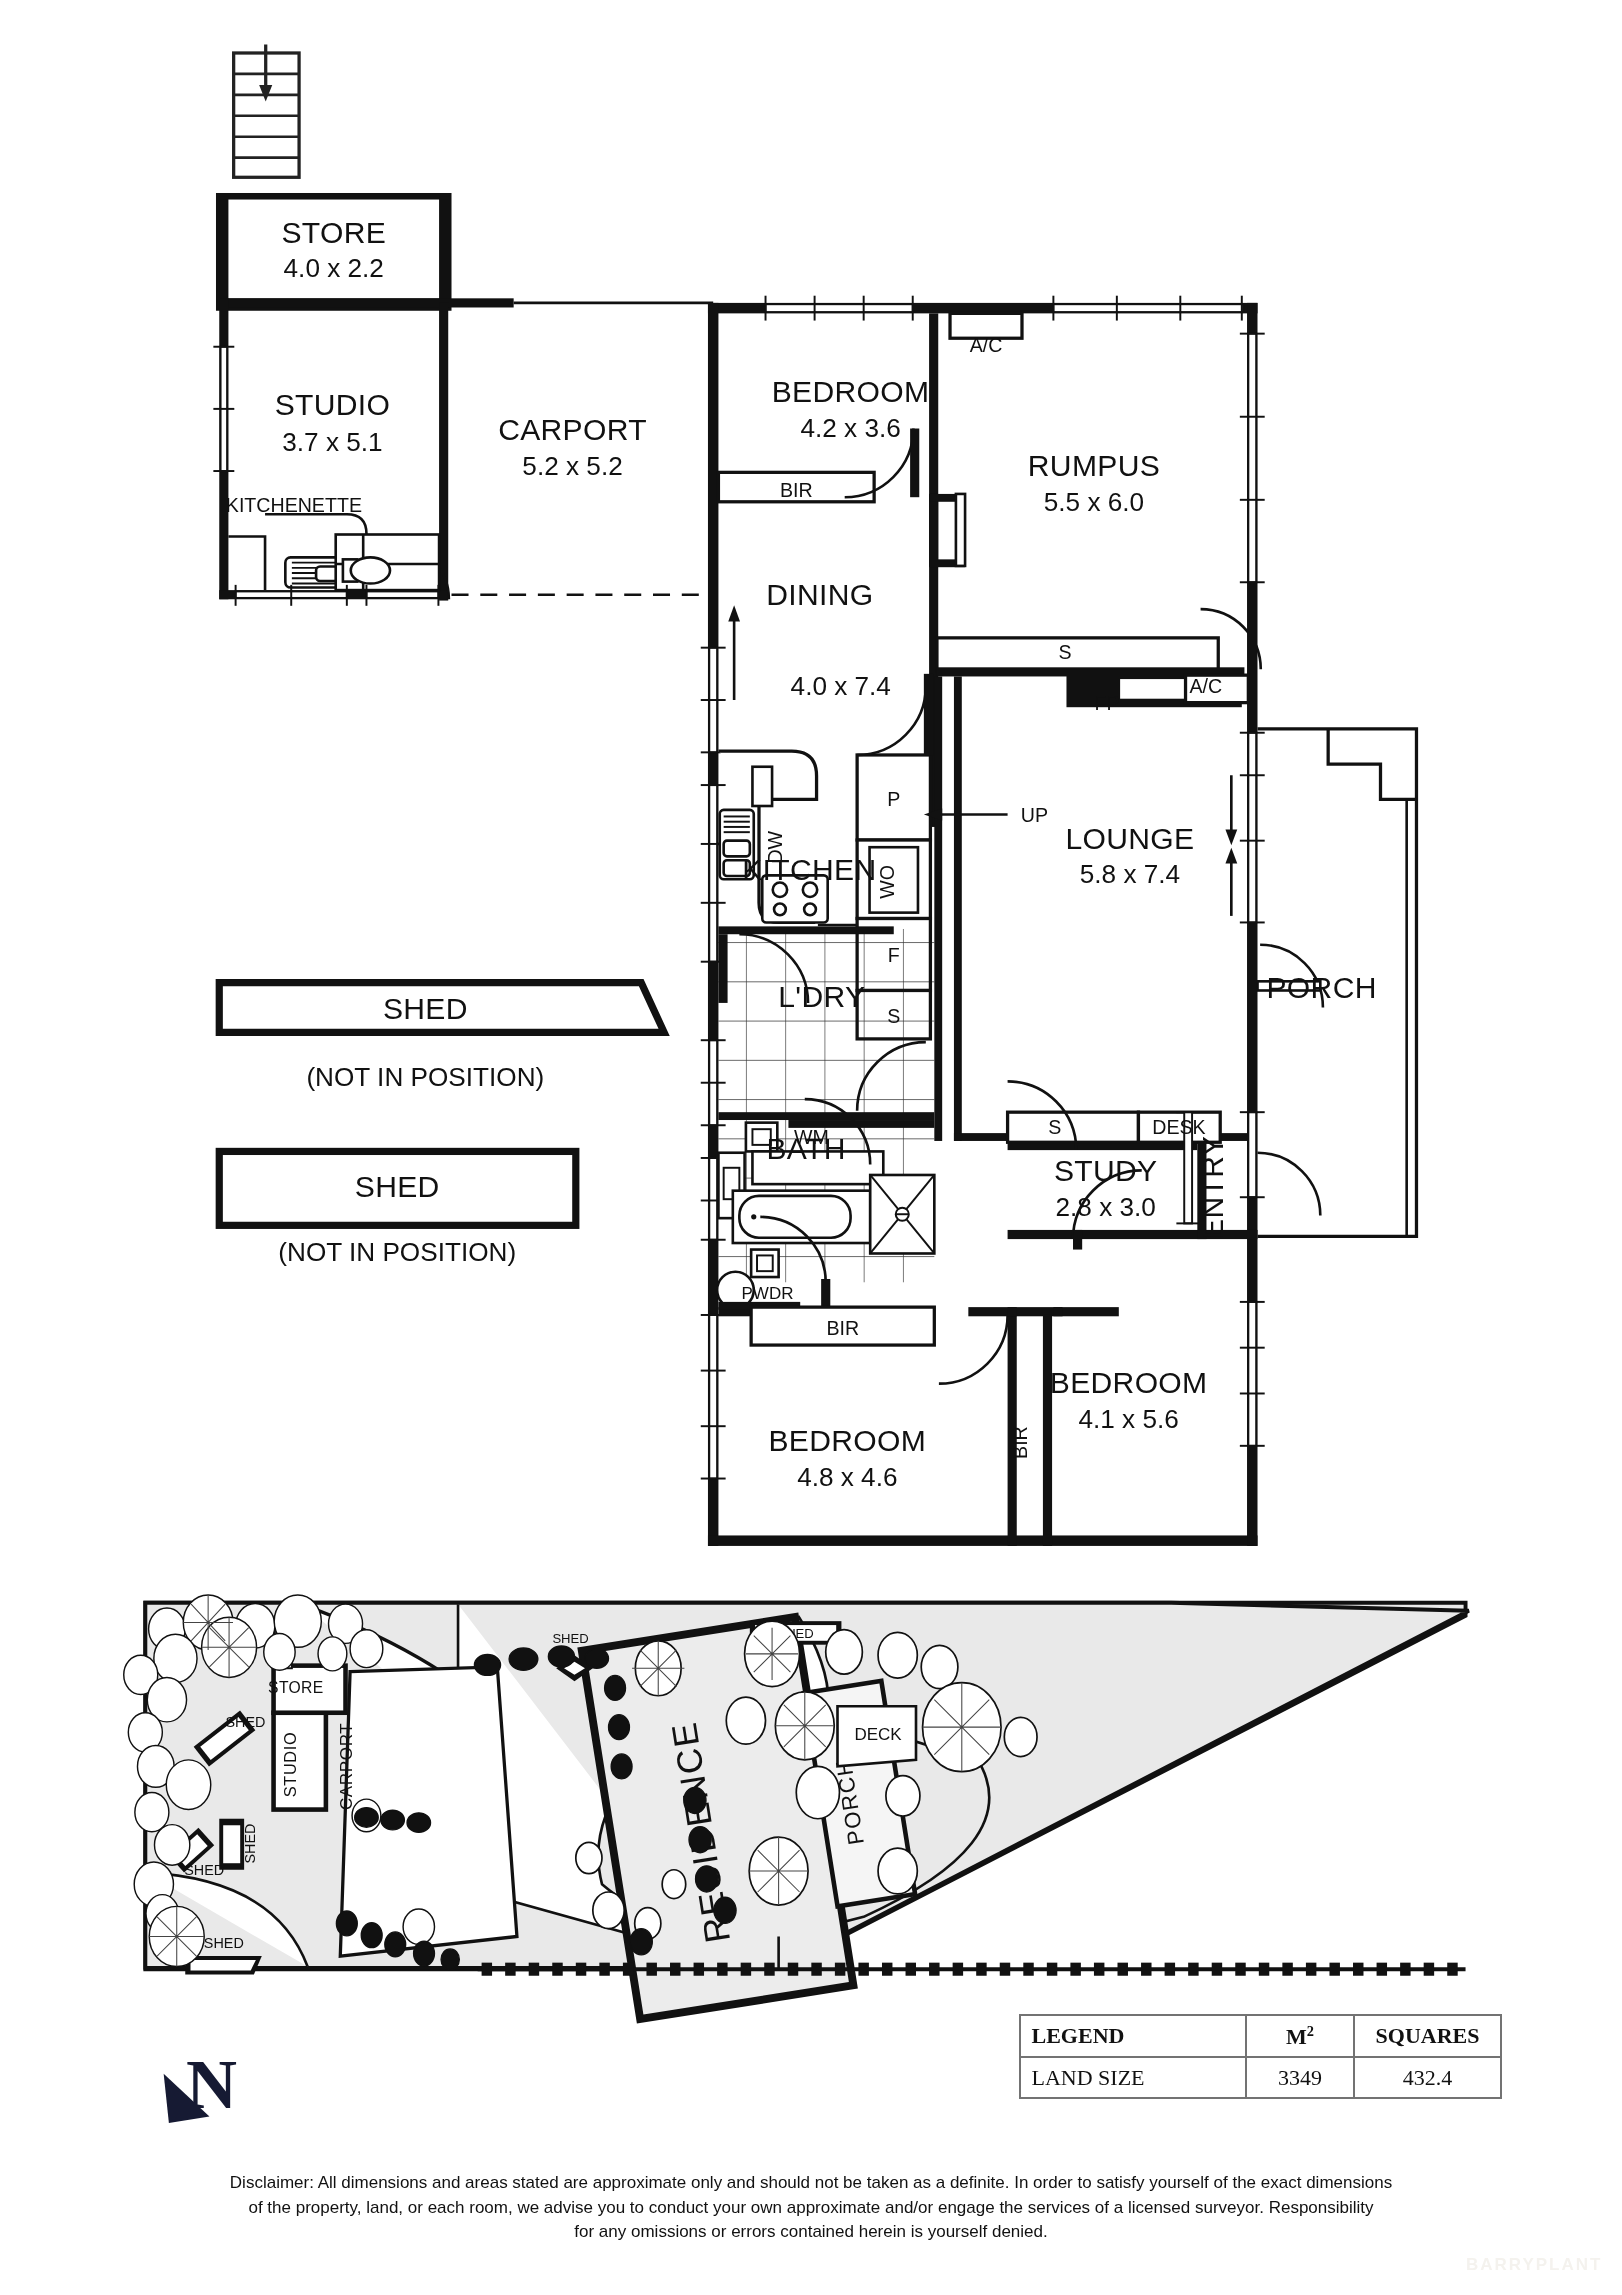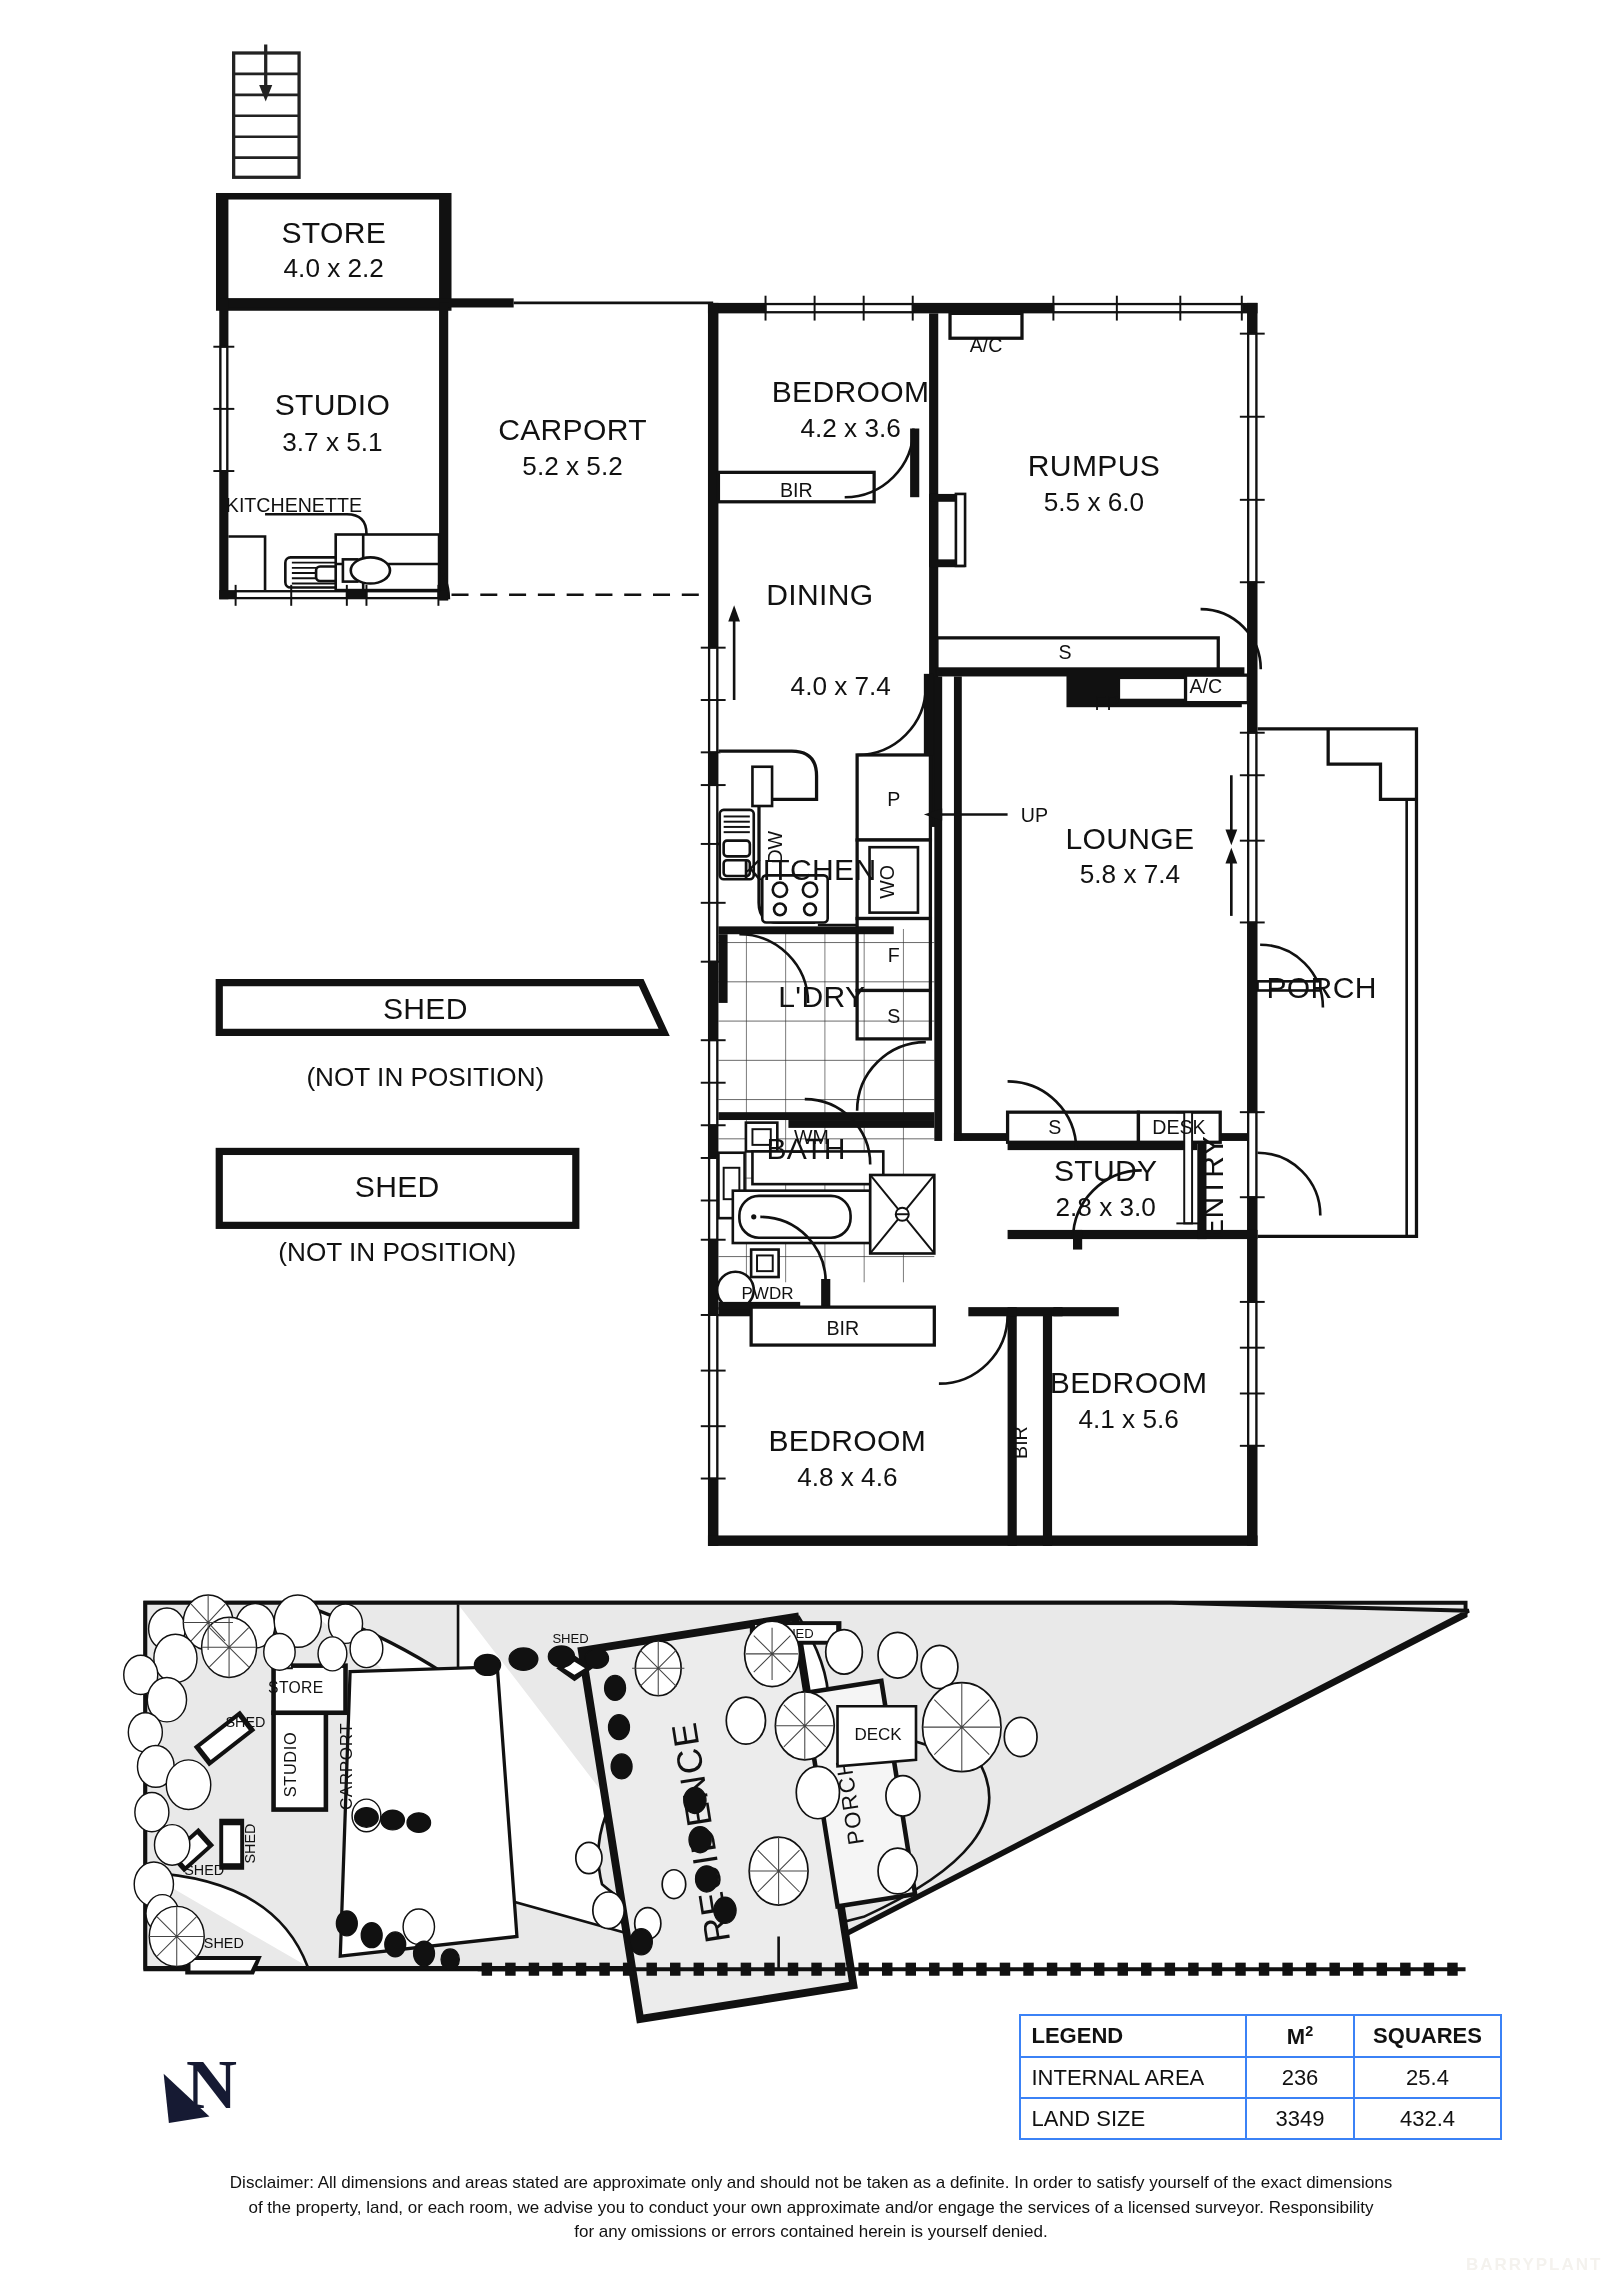--- a/index.html
+++ b/index.html
@@ -12,21 +12,21 @@
   text{font-family:"Liberation Sans", sans-serif;fill:#111;}
   .rmname{font-size:46px;font-weight:400;letter-spacing:.5px;}
   .rmdim{font-size:40px;font-weight:400;}
   .rmsmall{font-size:30px;}
   .rmtiny{font-size:26px;}
   .legend-tbl{
     position:absolute;border-collapse:collapse;border:2.6px solid #111;
     font-size:22px;background:#fff;
   }
   .legend-tbl td,.legend-tbl th{
-    border:2px solid #3b82f6;padding:6.5px 10.5px;text-align:center;white-space:nowrap;
+    border:2px solid #737373;padding:6.5px 10.5px;text-align:center;white-space:nowrap;font-family:Liberation Serif, serif;
   }
   .legend-tbl th{font-weight:bold;}
   .legend-tbl td.lbl,.legend-tbl th.lbl{text-align:left;}
   .disclaimer{
     position:absolute;left:52px;top:2171px;width:1518px;text-align:center;
     font-size:17px;line-height:1.45;color:#111;
   }
   .wmark{
     position:absolute;right:19.6px;bottom:19.6px;font-size:17px;letter-spacing:2px;
     color:#f4f2ee;font-weight:bold;
@@ -692,25 +692,20 @@
 <table class="legend-tbl" style="left:1019px;top:2014px;">
   <thead>
     <tr>
       <th class="lbl" style="width:203px;">LEGEND</th>
       <th style="width:85px;margin-left:22px;">M<sup style="font-size:14.4px;">2</sup></th>
       <th style="width:124px;">SQUARES</th>
     </tr>
   </thead>
   <tbody>
     <tr>
-      <td class="lbl">INTERNAL AREA</td>
-      <td>236</td>
-      <td>25.4</td>
-    </tr>
-    <tr>
       <td class="lbl">LAND SIZE</td>
       <td>3349</td>
       <td>432.4</td>
     </tr>
   </tbody>
 </table>
 
 <div class="disclaimer">
   <div>Disclaimer: All dimensions and areas stated are approximate only and should not be taken as a definite. In order to satisfy yourself of the exact dimensions</div>
   <div>of the property, land, or each room, we advise you to conduct your own approximate and/or engage the services of a licensed surveyor. Responsibility</div>

